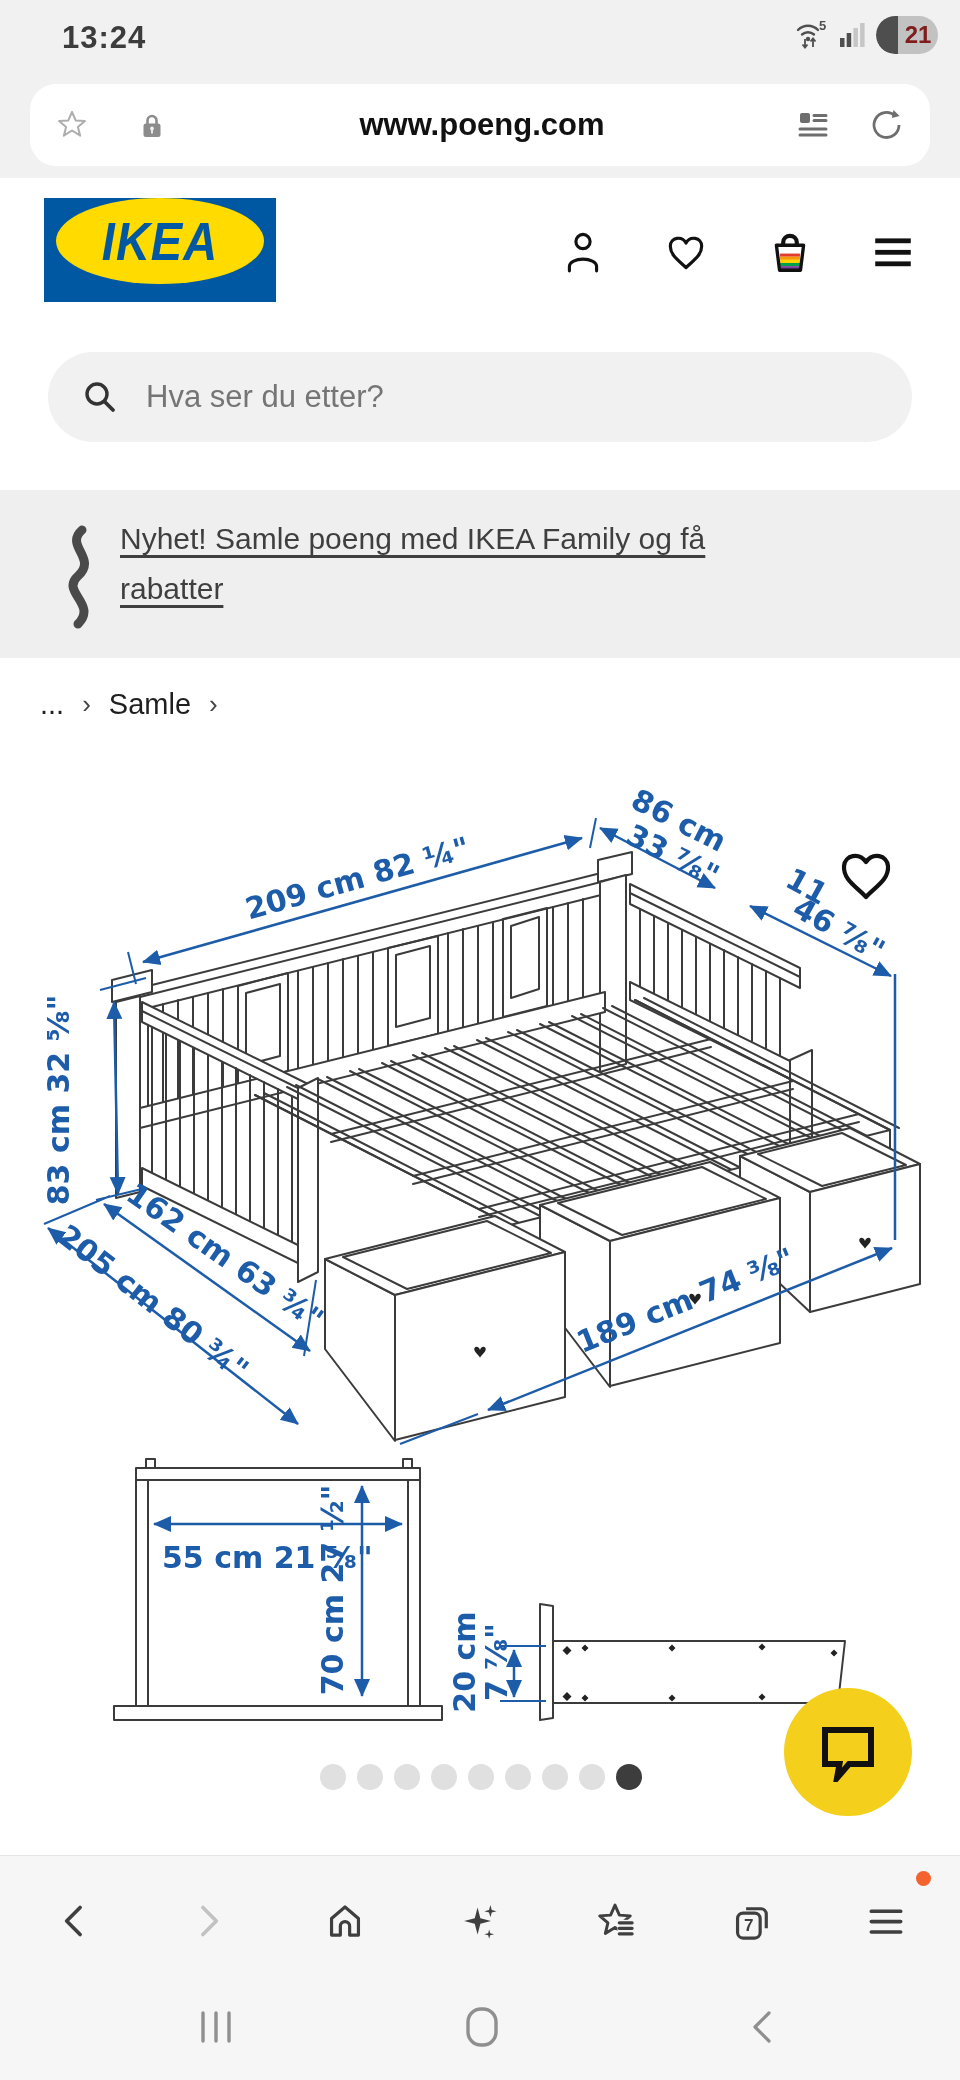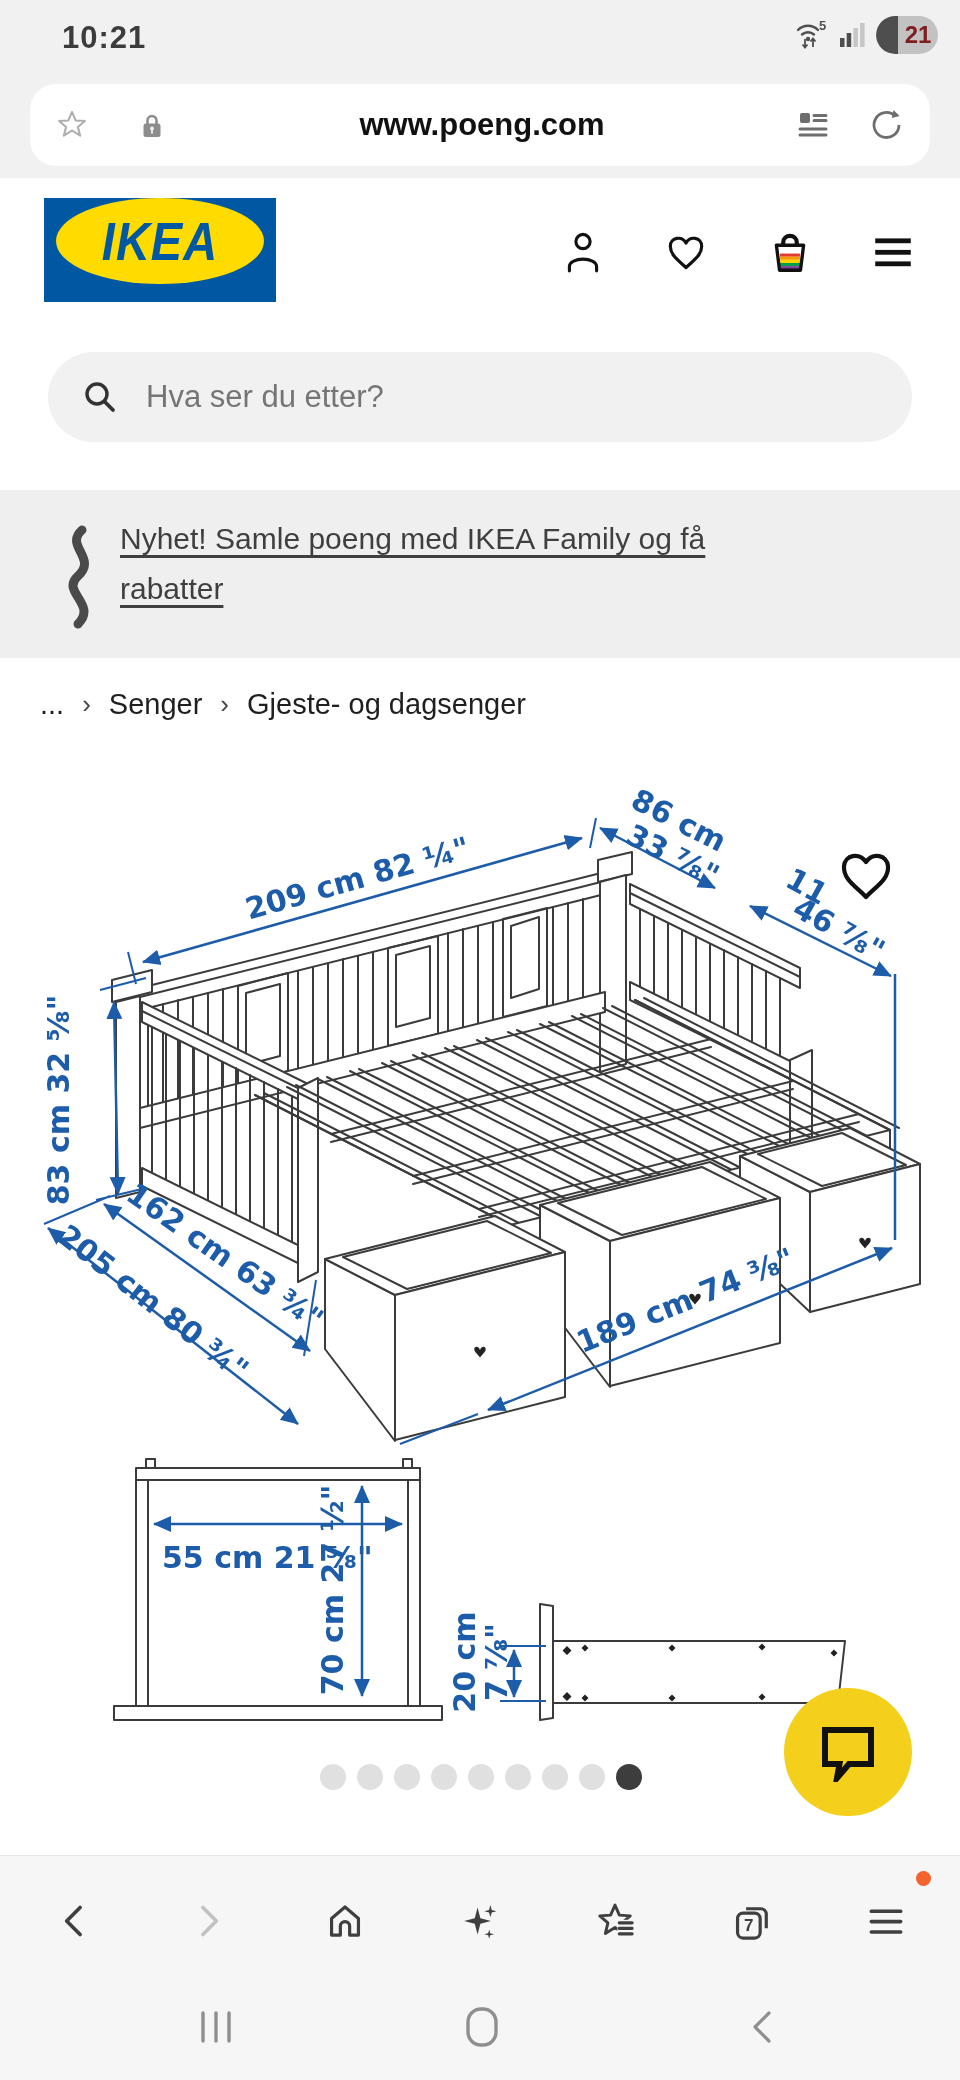--- a/index.html
+++ b/index.html
@@ -63,21 +63,21 @@
   .dimt{font-family:"DejaVu Sans",sans-serif;font-weight:700;font-size:30px;fill:#1d5ca9;}
   .art{stroke:#3b3b3b;stroke-width:2;fill:none;stroke-linejoin:round;stroke-linecap:round;}
   .artf{stroke:#3b3b3b;stroke-width:2;fill:#fff;stroke-linejoin:round;}
 </style>
 </head>
 <body>
 
 <div id="screen">
 
   <div id="topchrome">
-    <div id="time">10:21</div>
+    <div id="time">13:24</div>
     <div id="statusicons">
       <svg width="34" height="32" viewBox="0 0 34 32">
         <path d="M2,11 A14,14 0 0 1 22,11" class="art" style="stroke:#4f4f4f;stroke-width:2.4"></path>
         <path d="M6,15.5 A9,9 0 0 1 18,15.5" class="art" style="stroke:#4f4f4f;stroke-width:2.4"></path>
         <circle cx="12" cy="20" r="2.2" fill="#4f4f4f"></circle>
         <text x="23" y="11" font-size="13" font-weight="bold" fill="#4f4f4f">5</text>
         <path d="M9,20 V28 M6.5,25.5 L9,28.5 L11.5,25.5" stroke="#4f4f4f" stroke-width="1.8" fill="none"></path>
         <path d="M17,28 V20 M14.5,22.5 L17,19.5 L19.5,22.5" stroke="#4f4f4f" stroke-width="1.8" fill="none"></path>
       </svg>
       <svg width="26" height="28" viewBox="0 0 26 28">
@@ -156,23 +156,22 @@
     <svg width="36" height="36" viewBox="0 0 36 36">
       <circle cx="15" cy="15" r="10" fill="none" stroke="#333" stroke-width="3.4"></circle>
       <path d="M22.5,22.5 L31,31" stroke="#333" stroke-width="3.8" stroke-linecap="round"></path>
     </svg>
     <input type="text" placeholder="Hva ser du etter?" style="">
   </div>
 
   <div id="crumbs">
     <span>...</span>
     <span class="sep">›</span>
-    <span>Senger</span>
+    <span>Samle</span>
     <span class="sep">›</span>
-    <span>Gjeste- og dagsenger</span>
   </div>
 
   <div class="abs" style="left:0;top:760px;width:960px;height:1040px">
   <svg width="960" height="1040" viewBox="0 760 960 1040">
     <defs>
       <marker id="ah" viewBox="0 0 10 10" refX="8.5" refY="5" markerWidth="8" markerHeight="8" orient="auto-start-reverse">
         <path d="M0,1 L9,5 L0,9 Z" fill="#1d5ca9"></path>
       </marker>
     </defs>
 

